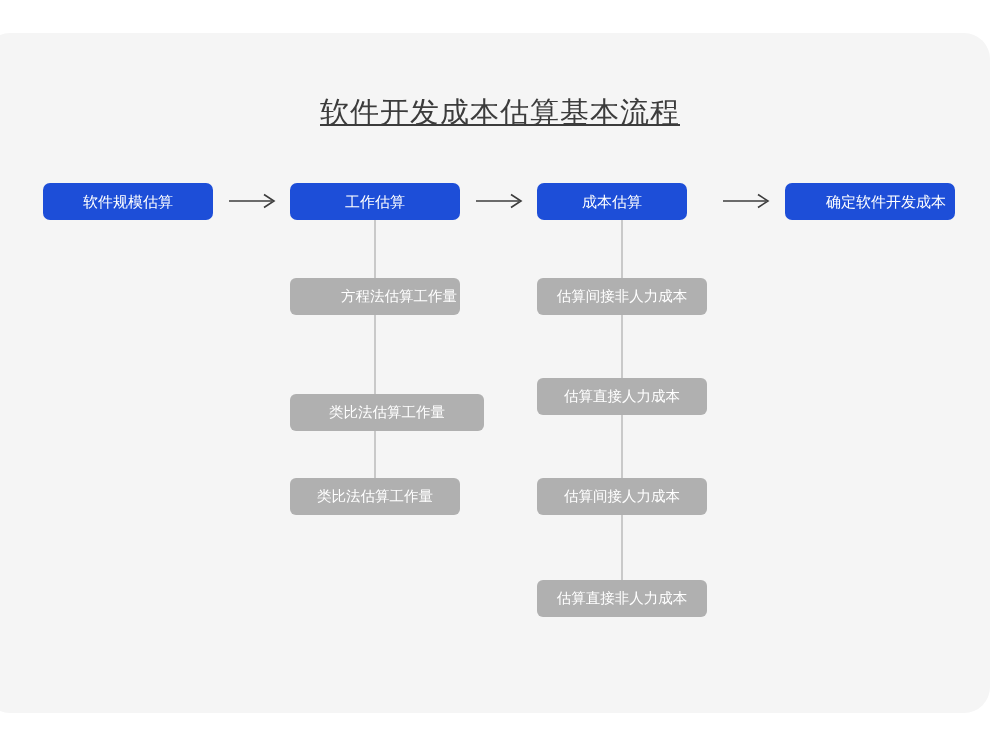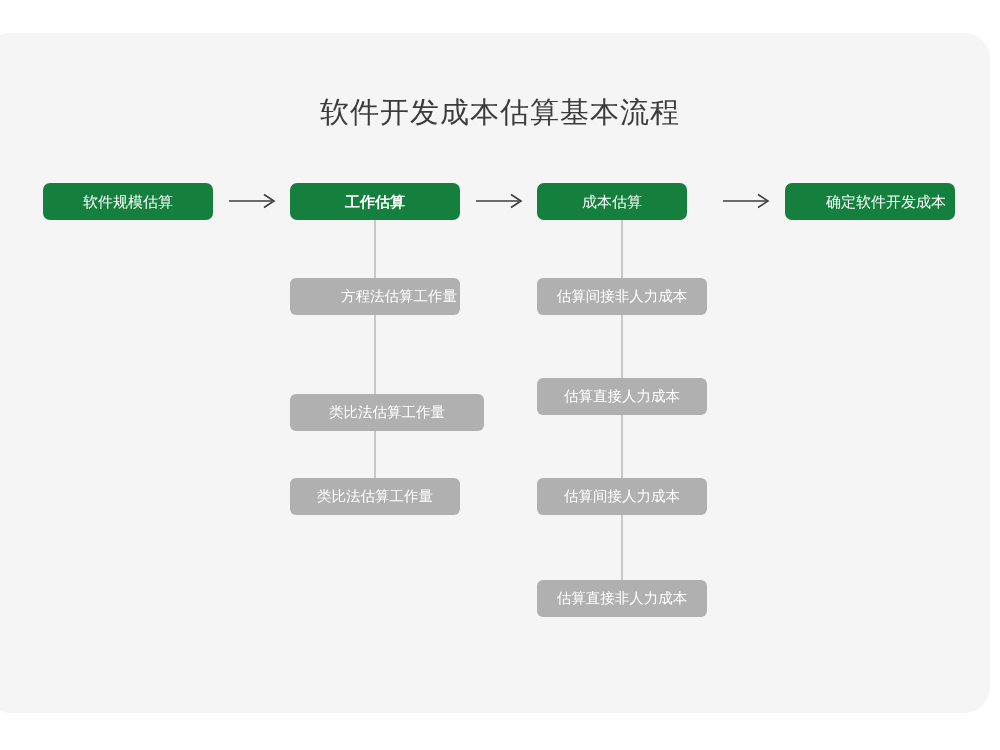--- a/index.html
+++ b/index.html
@@ -30,35 +30,36 @@
     position: absolute;
     left: 0;
     top: 92px;
     width: 1000px;
     text-align: center;
     font-size: 29px;
     color: #3c3c3c;
     letter-spacing: 1px;
     line-height: 40px;
     white-space: nowrap;
+    text-decoration: underline;
   }
 
   
   .node {
     position: absolute;
     box-sizing: border-box;
     display: flex;
     align-items: center;
     justify-content: center;
     text-align: center;
     white-space: nowrap;
     line-height: 1;
   }
   .node-primary {
-    background: #15803d;
+    background: #1d4ed8;
     color: #ffffff;
     border-radius: 7px;
     font-size: 15px;
     height: 37px;
   }
   .node-sub {
     background: #b0b0b0;
     color: #ffffff;
     border-radius: 6px;
     font-size: 14.5px;
@@ -103,21 +104,21 @@
 </div>
 <div class="arrow" style="left:722px; top:192px; width:50px;">
   <svg width="50" height="18" viewBox="0 0 50 18">
     <path d="M1 9 H44" stroke="#3c3c3c" stroke-width="1.6" fill="none"></path>
     <path d="M36 2.5 L46 9 L36 15.5" stroke="#3c3c3c" stroke-width="1.6" fill="none"></path>
   </svg>
 </div>
 
 <div class="node node-primary" style="left:43px; top:183px; width:170px;">软件规模估算</div>
 
-<div class="node node-primary" style="left:290px; top:183px; width:170px;font-weight:bold;">工作估算</div>
+<div class="node node-primary" style="left:290px; top:183px; width:170px;">工作估算</div>
 
 <div class="node node-sub" style="left:290px; top:278px; width:170px;padding-left:48px;">方程法估算工作量</div>
 <div class="node node-sub" style="left:290px; top:394px; width:194px;">类比法估算工作量</div>
 <div class="node node-sub" style="left:290px; top:478px; width:170px;">类比法估算工作量</div>
 
 <div class="node node-primary" style="left:537px; top:183px; width:150px;">成本估算</div>
 
 <div class="node node-sub" style="left:537px; top:278px; width:170px;">估算间接非人力成本</div>
 <div class="node node-sub" style="left:537px; top:378px; width:170px;text-align:center;">估算直接人力成本</div>
 <div class="node node-sub" style="left:537px; top:478px; width:170px;">估算间接人力成本</div>

